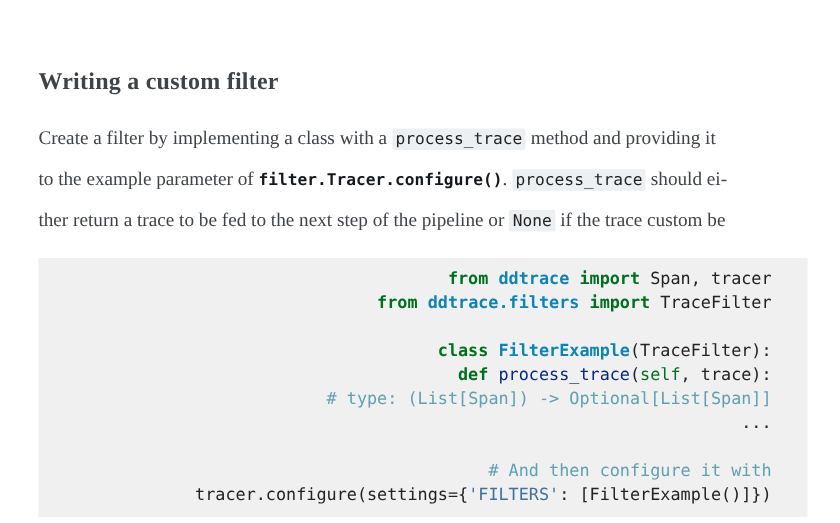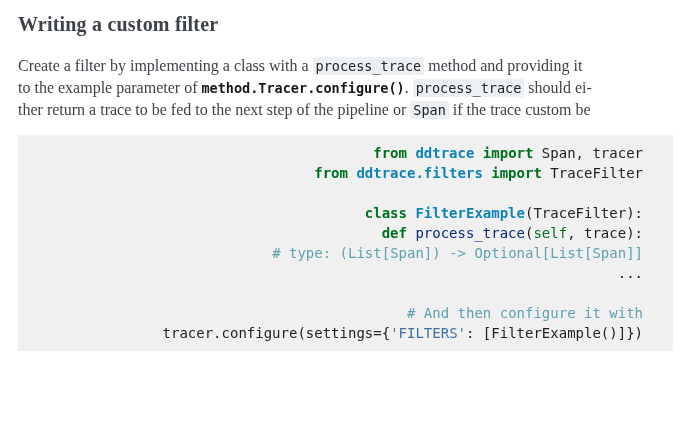--- a/index.html
+++ b/index.html
@@ -5,34 +5,34 @@
   * { box-sizing: border-box; }
   html, body { margin: 0; padding: 0; }
   body {
     width: 700px;
     height: 436px;
     background: var(--page-bg, #ffffff);
     color: var(--text, #3e4349);
     font-family: "Liberation Serif", serif;
     overflow: hidden;
   }
-  .content { padding: 12px 12px 0 18px; }
+  .content { padding: 12px 12px 0 32px; margin-top: 44px; }
 
   .heading {
     margin: 0;
     font-size: 20px;
     line-height: 24px;
     font-weight: bold;
     letter-spacing: 0.2px;
   }
 
   .intro {
     margin-top: 19px;
     font-size: 16px;
-    line-height: 22px;
+    line-height: 34px;
   }
   .para-line { white-space: nowrap; }
 
   .code-inline {
     font-family: "DejaVu Sans Mono", monospace;
     font-size: 13.5px;
     background: var(--inline-code-bg, #ecf0f3);
     color: #222222;
     padding: 1px 3px;
     border-radius: 2px;
@@ -72,20 +72,20 @@
 </style>
 </head>
 <body>
 
 <div class="content">
 
   <h3 class="heading">Writing a custom filter</h3>
 
   <div class="intro" id="intro">
       <div class="para-line"><span>Create a filter by implementing a class with a </span><span class="code-inline">process_trace</span><span> method and providing it</span></div>
-      <div class="para-line"><span>to the example parameter of </span><span class="code-xref">method.Tracer.configure()</span><span>. </span><span class="code-inline">process_trace</span><span> should ei-</span></div>
-      <div class="para-line"><span>ther return a trace to be fed to the next step of the pipeline or </span><span class="code-inline">Span</span><span> if the trace custom be</span></div>
+      <div class="para-line"><span>to the example parameter of </span><span class="code-xref">filter.Tracer.configure()</span><span>. </span><span class="code-inline">process_trace</span><span> should ei-</span></div>
+      <div class="para-line"><span>ther return a trace to be fed to the next step of the pipeline or </span><span class="code-inline">None</span><span> if the trace custom be</span></div>
     </div>
 
   <pre class="code-block" id="codeblock"><div class="code-line"><span class="tok-k">from</span><span class="tok-p"> </span><span class="tok-nn">ddtrace</span><span class="tok-p"> </span><span class="tok-k">import</span><span class="tok-p"> Span, tracer</span></div><div class="code-line"><span class="tok-k">from</span><span class="tok-p"> </span><span class="tok-nn">ddtrace.filters</span><span class="tok-p"> </span><span class="tok-k">import</span><span class="tok-p"> TraceFilter</span></div><div class="code-line"> </div><div class="code-line"><span class="tok-k">class</span><span class="tok-p"> </span><span class="tok-nc">FilterExample</span><span class="tok-p">(TraceFilter):</span></div><div class="code-line"><span class="tok-p">    </span><span class="tok-k">def</span><span class="tok-p"> </span><span class="tok-nf">process_trace</span><span class="tok-p">(</span><span class="tok-bp">self</span><span class="tok-p">, trace):</span></div><div class="code-line"><span class="tok-p">        </span><span class="tok-c"># type: (List[Span]) -&gt; Optional[List[Span]]</span></div><div class="code-line"><span class="tok-p">        ...</span></div><div class="code-line"> </div><div class="code-line"><span class="tok-c"># And then configure it with</span></div><div class="code-line"><span class="tok-p">tracer.configure(settings={</span><span class="tok-s">'FILTERS'</span><span class="tok-p">: [FilterExample()]})</span></div></pre>
 
 
 </div>
 
 </body></html>

